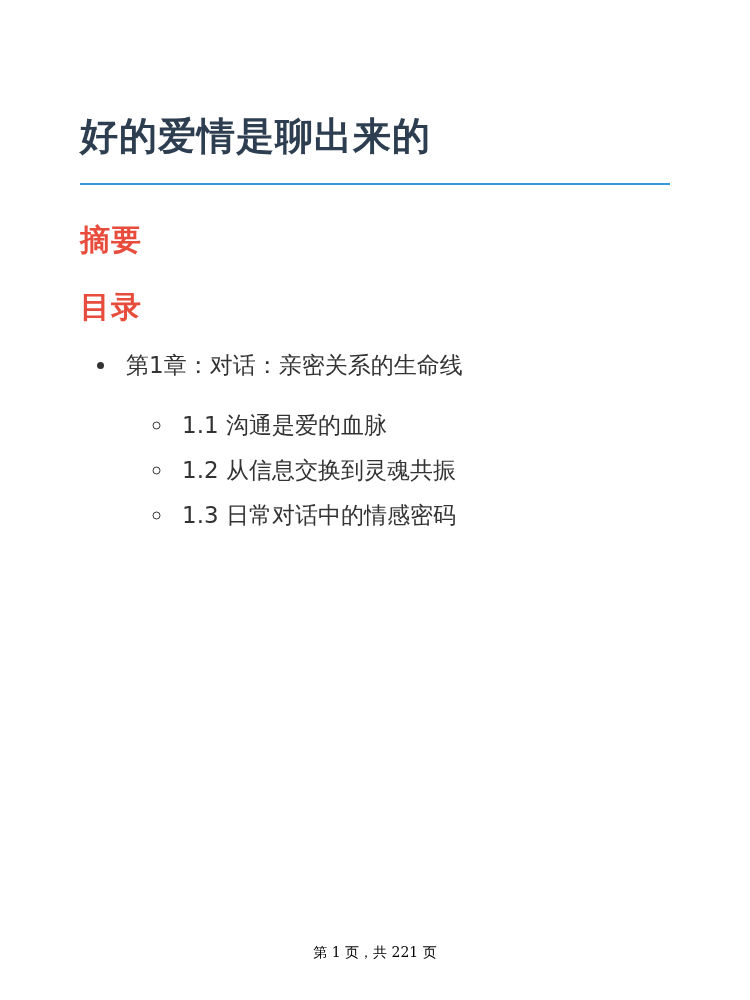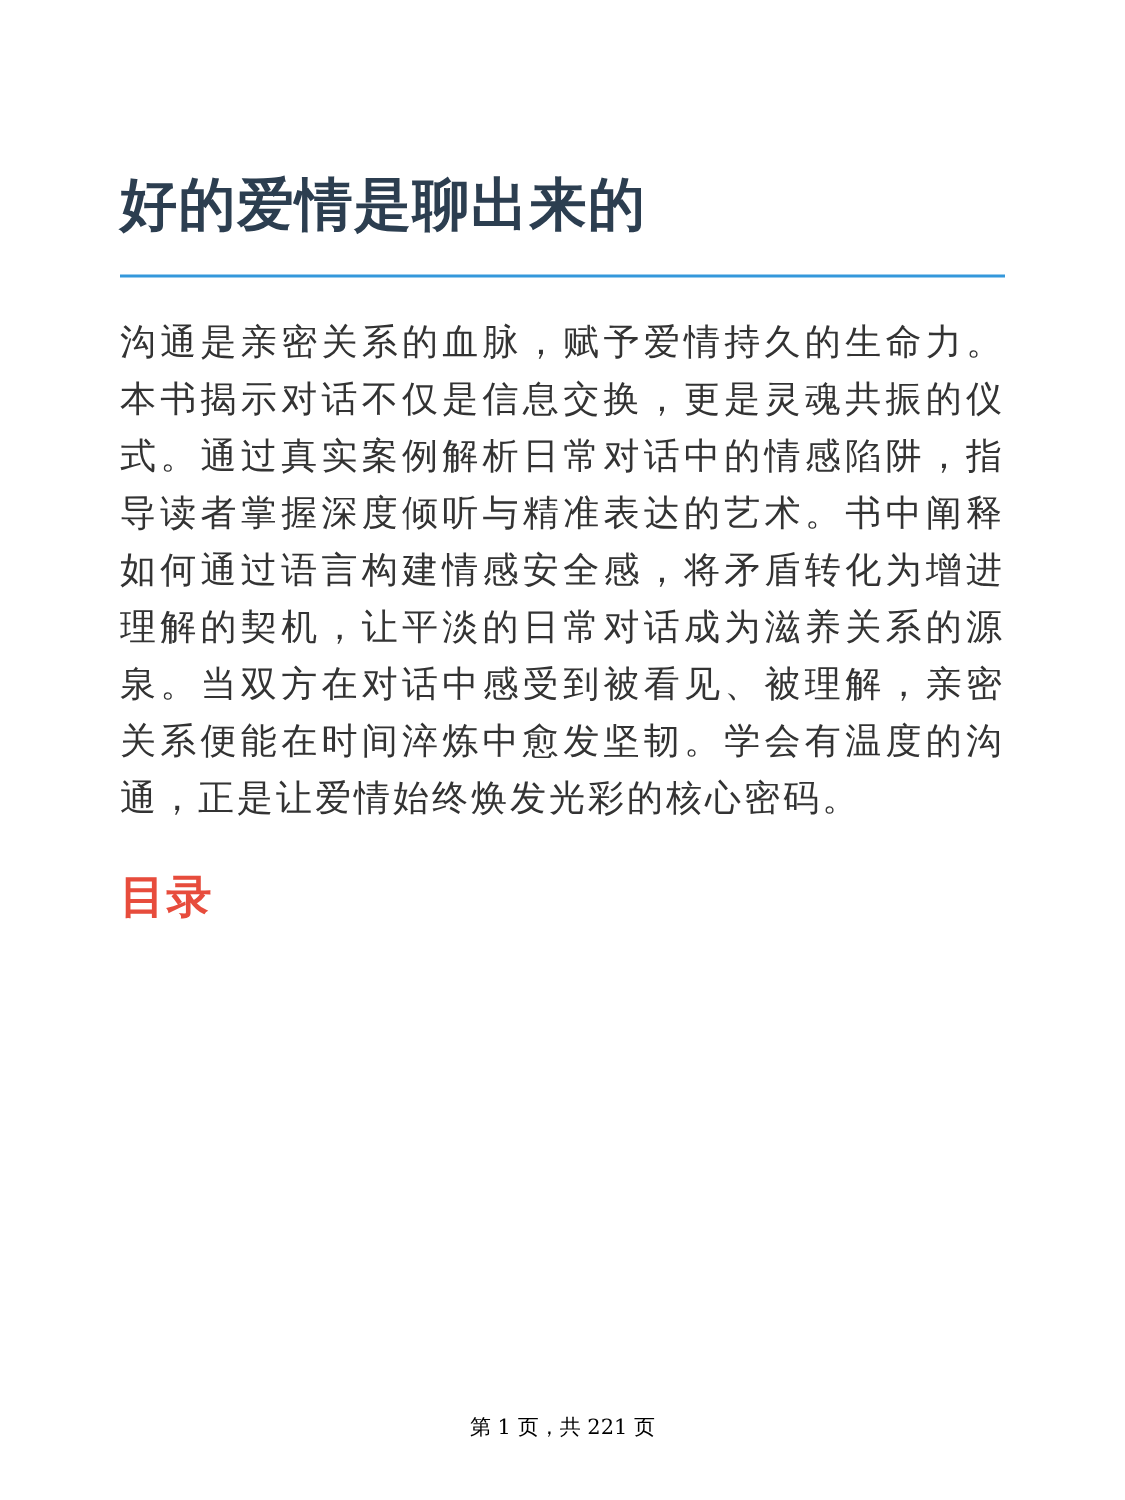--- a/index.html
+++ b/index.html
@@ -83,22 +83,32 @@
   }
 </style>
 </head>
 <body>
 
 <div class="page">
   <div class="content">
 
     <h1 class="doc-title">好的爱情是聊出来的</h1>
 
+    <h2 class="sec-heading abstract-heading">摘要</h2>
 
-    <p class="abstract-body">沟通是亲密关系的血脉，赋予爱情持久的生命力。本书揭示对话不仅是信息交换，更是灵魂共振的仪式。通过真实案例解析日常对话中的情感陷阱，指导读者掌握深度倾听与精准表达的艺术。书中阐释如何通过语言构建情感安全感，将矛盾转化为增进理解的契机，让平淡的日常对话成为滋养关系的源泉。当双方在对话中感受到被看见、被理解，亲密关系便能在时间淬炼中愈发坚韧。学会有温度的沟通，正是让爱情始终焕发光彩的核心密码。</p>
 
     <h2 class="sec-heading toc-heading">目录</h2>
 
+    <ul class="toc-list">
+      <li>
+        <span>第1章：对话：亲密关系的生命线</span>
+        <ul class="toc-sections">
+          <li>1.1 沟通是爱的血脉</li>
+          <li>1.2 从信息交换到灵魂共振</li>
+          <li>1.3 日常对话中的情感密码</li>
+        </ul>
+      </li>
+    </ul>
 
   </div>
 
   <div class="footer">第 1 页，共 221 页</div>
 </div>
 
 </body></html>

